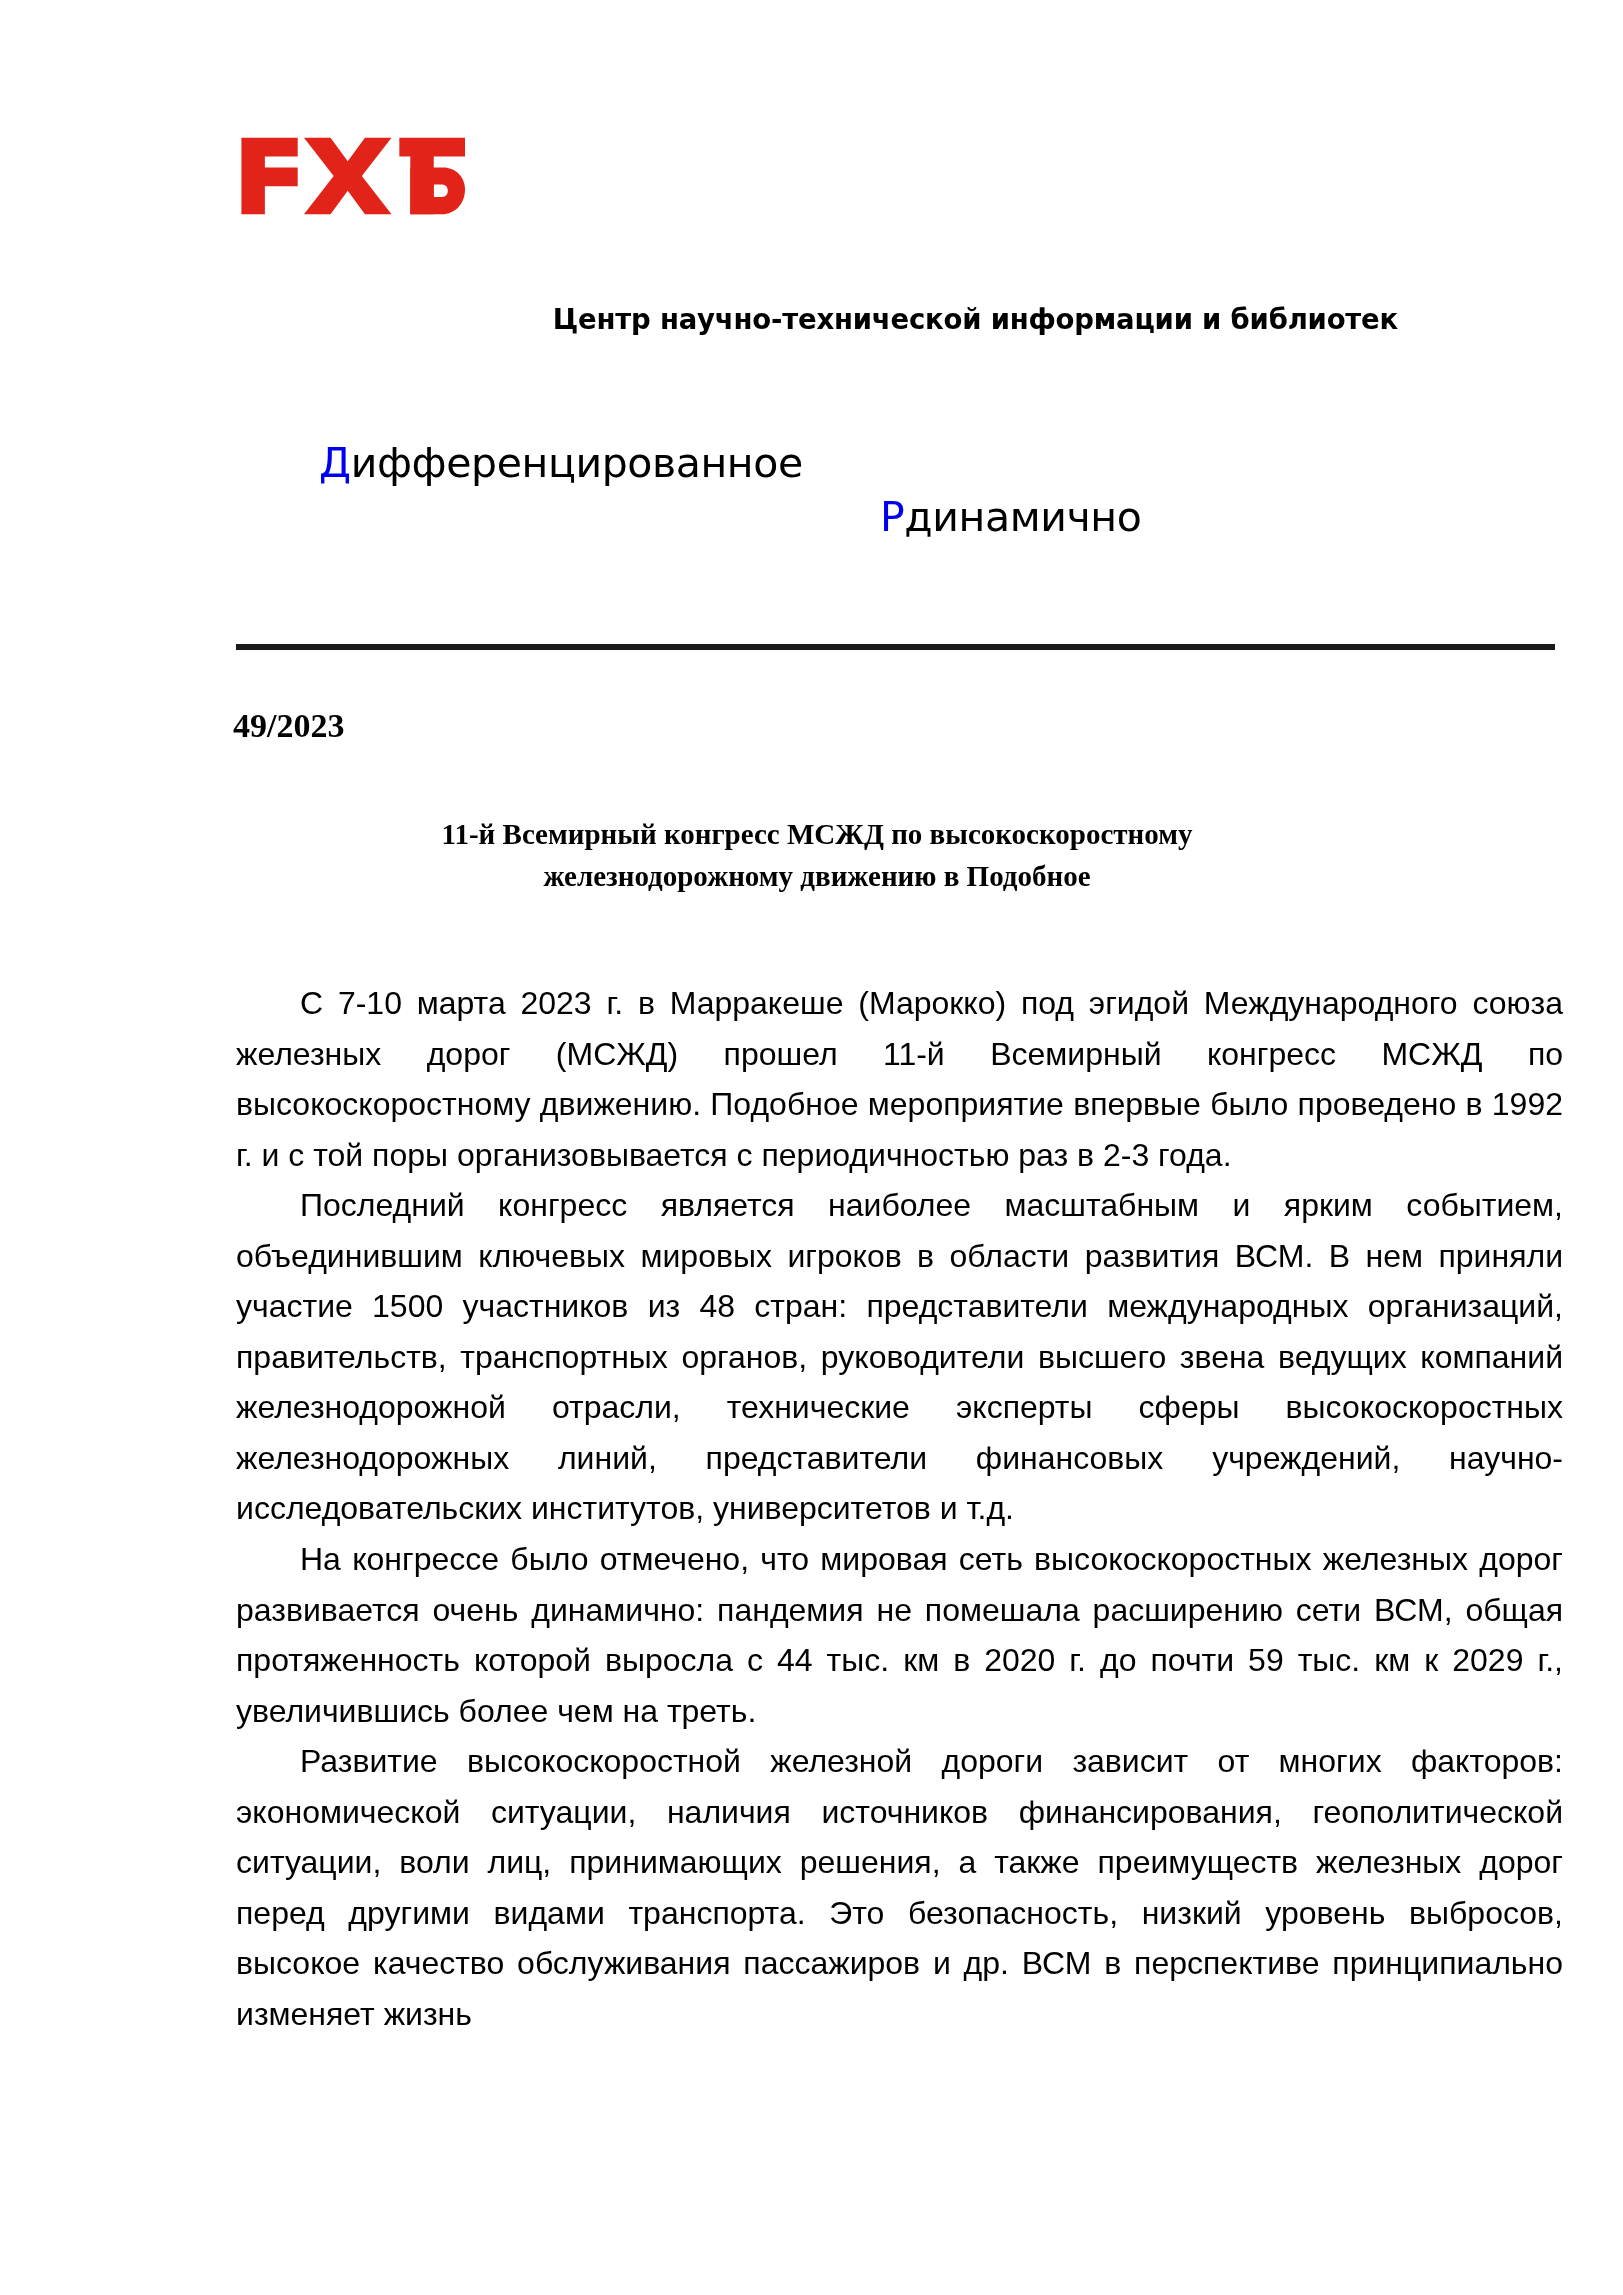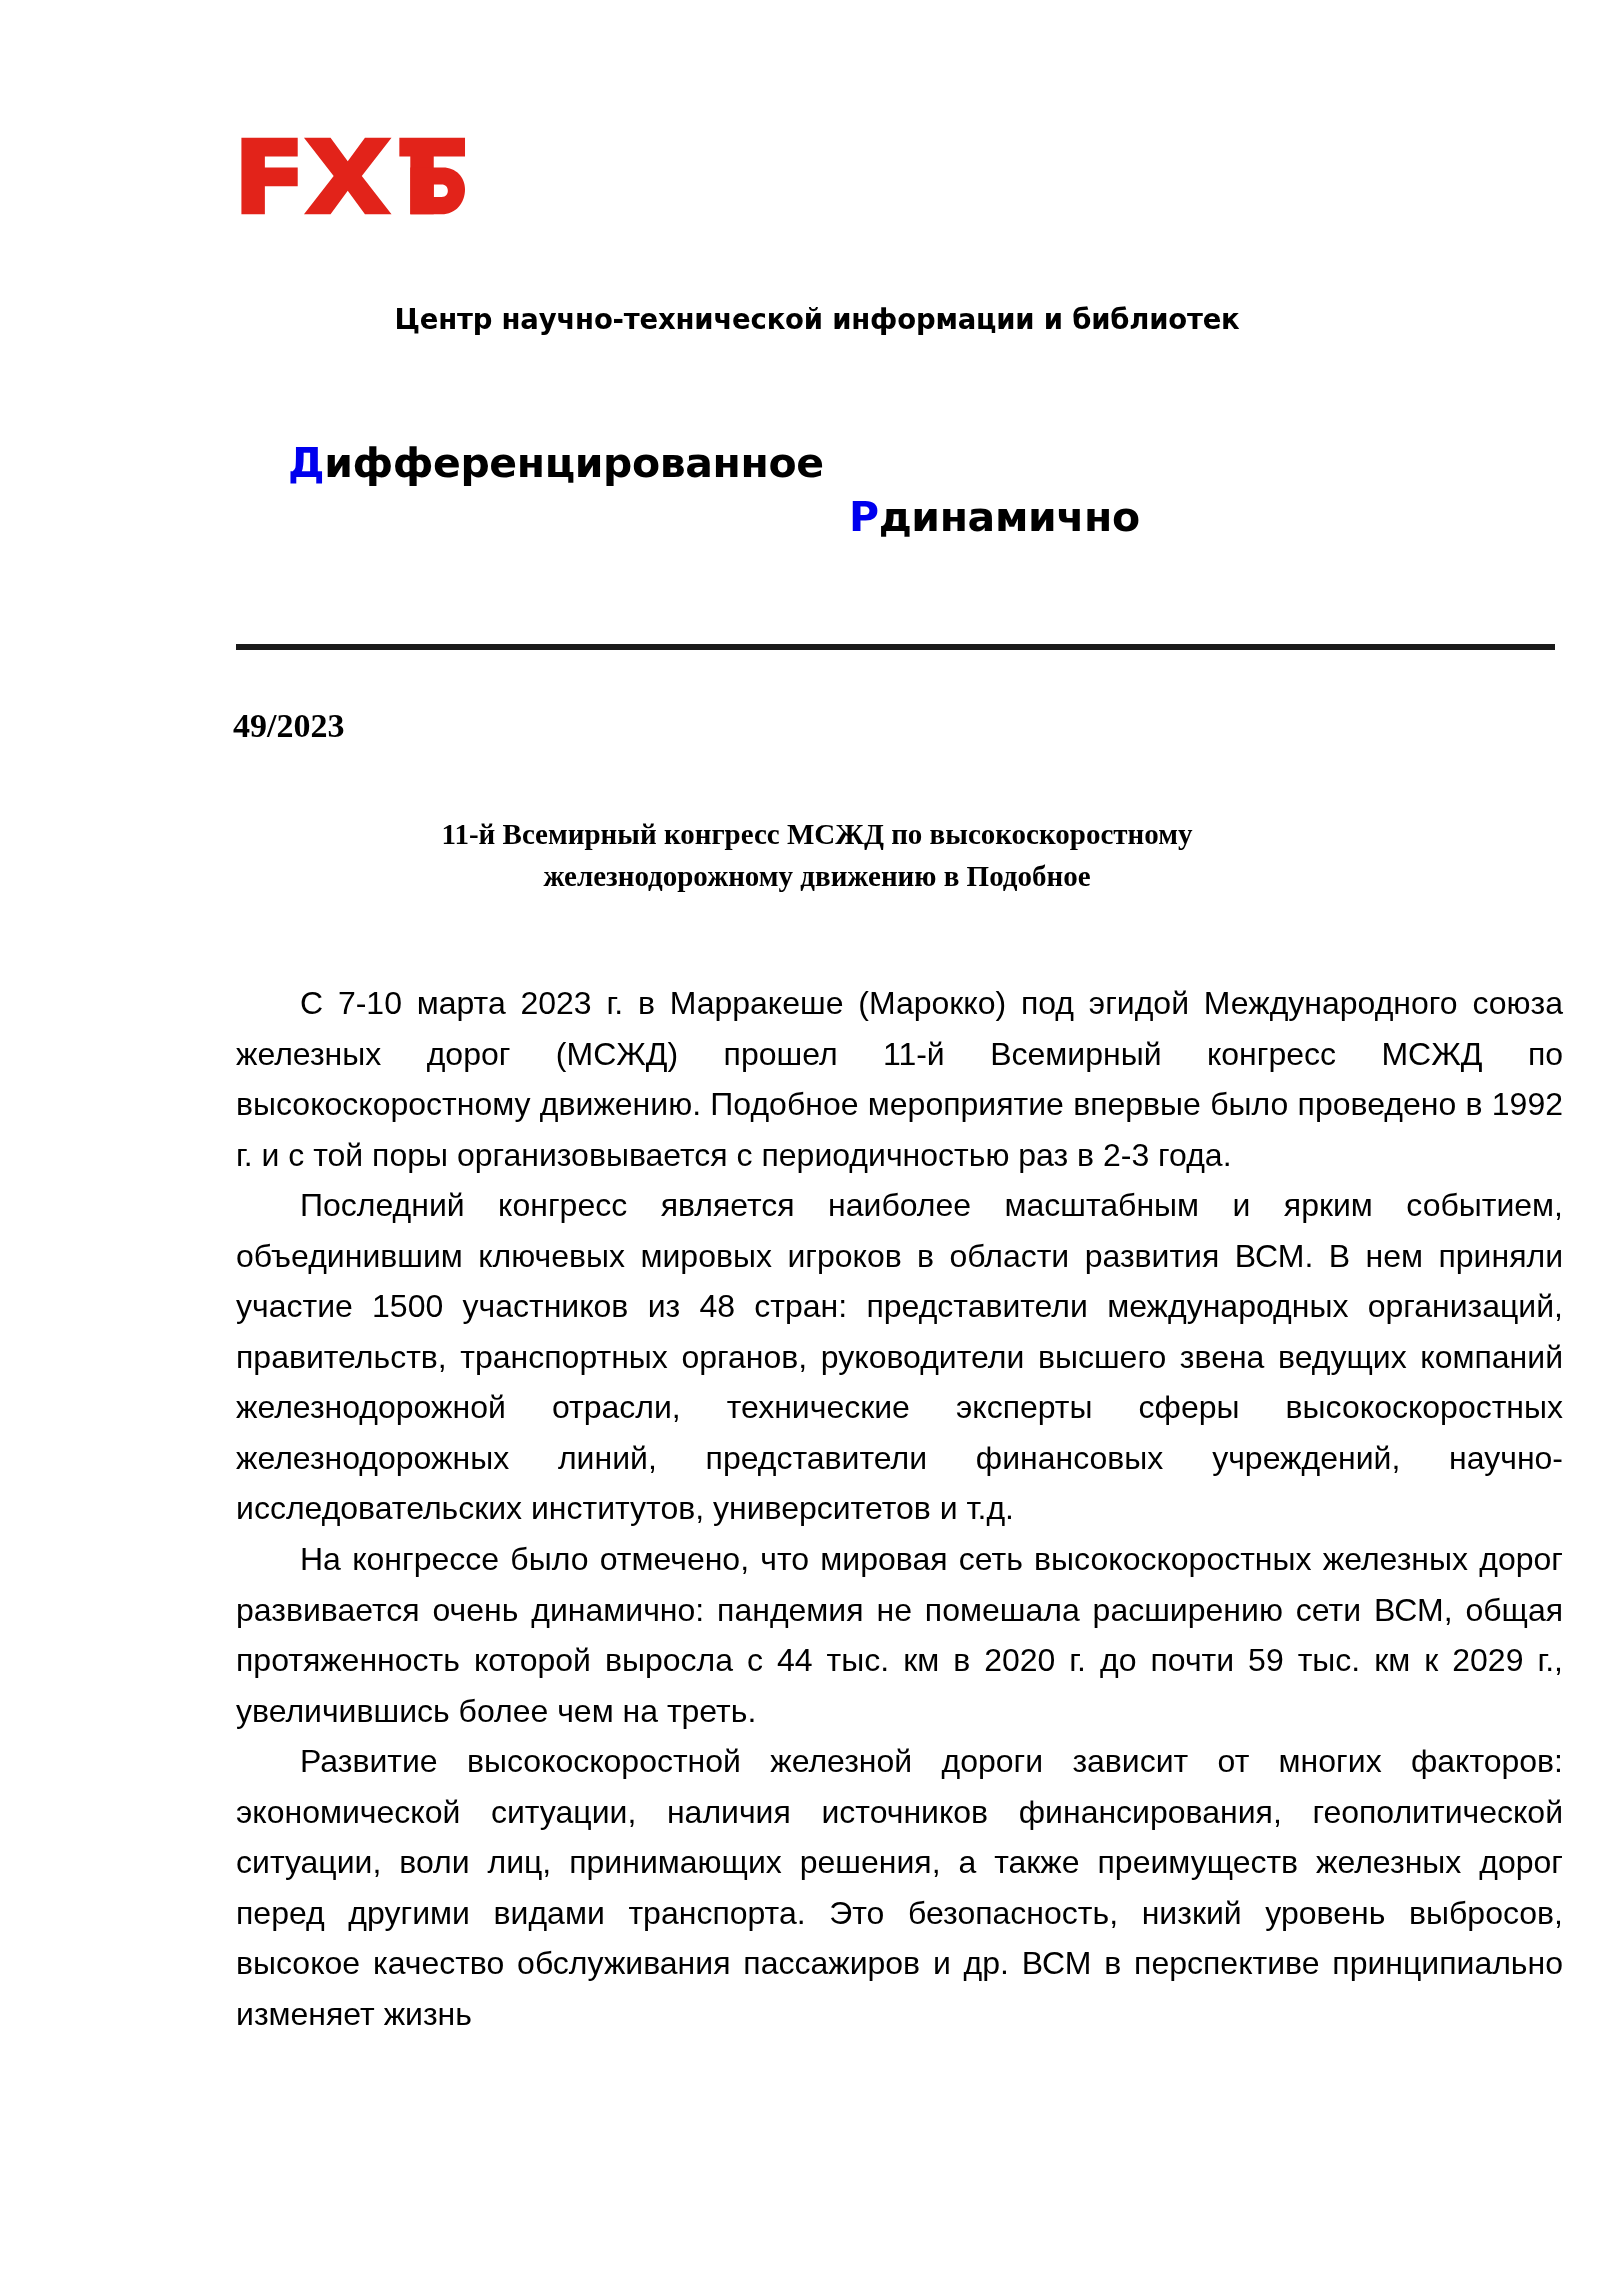--- a/index.html
+++ b/index.html
@@ -35,39 +35,39 @@
   .logo-svg {
     display: block;
   }
 
   
   .org-header {
     position: absolute;
     left: 236px;
     top: 302px;
     width: 1162px;
-    text-align: center;
+    text-align: right;
     font-family: "DejaVu Sans", sans-serif;
     font-weight: bold;
     font-size: 27.5px;
     line-height: 1.25;
     letter-spacing: -0.2px;
   }
   .org-header .line2 {
     display: block;
   }
 
   
   .dor-block {
     position: absolute;
-    left: 221px;
+    left: 252px;
     top: 436px;
     width: 1193px;
     font-family: "DejaVu Sans", sans-serif;
-    font-weight: bold;
+    font-weight: normal;
     font-size: 41px;
     line-height: 1.32;
     letter-spacing: -0.4px;
   }
   .dor-line {
     white-space: pre;
   }
   .dor-line.l1 { padding-left: 67px; }
   .dor-line.l2 { padding-left: 349px; }
   .dor-line.l3 { padding-left: 628px; }

